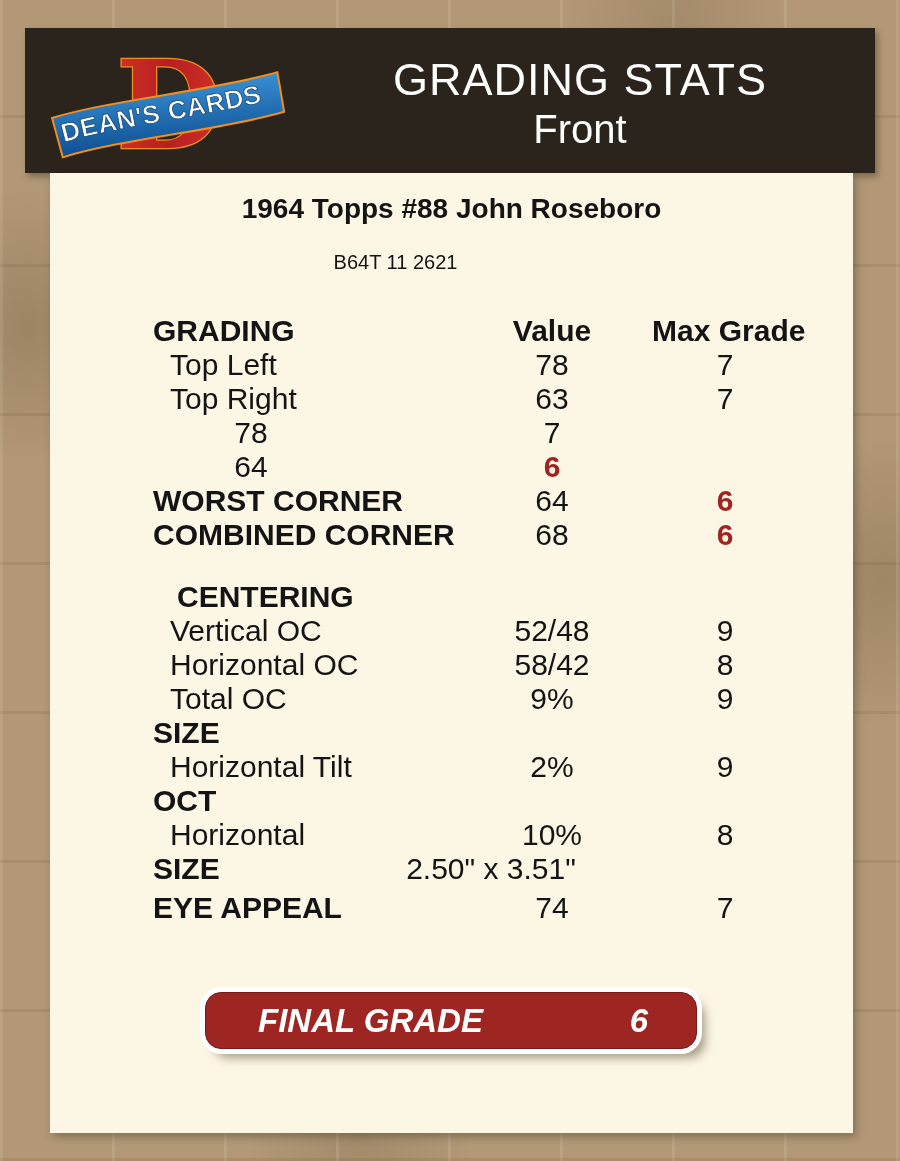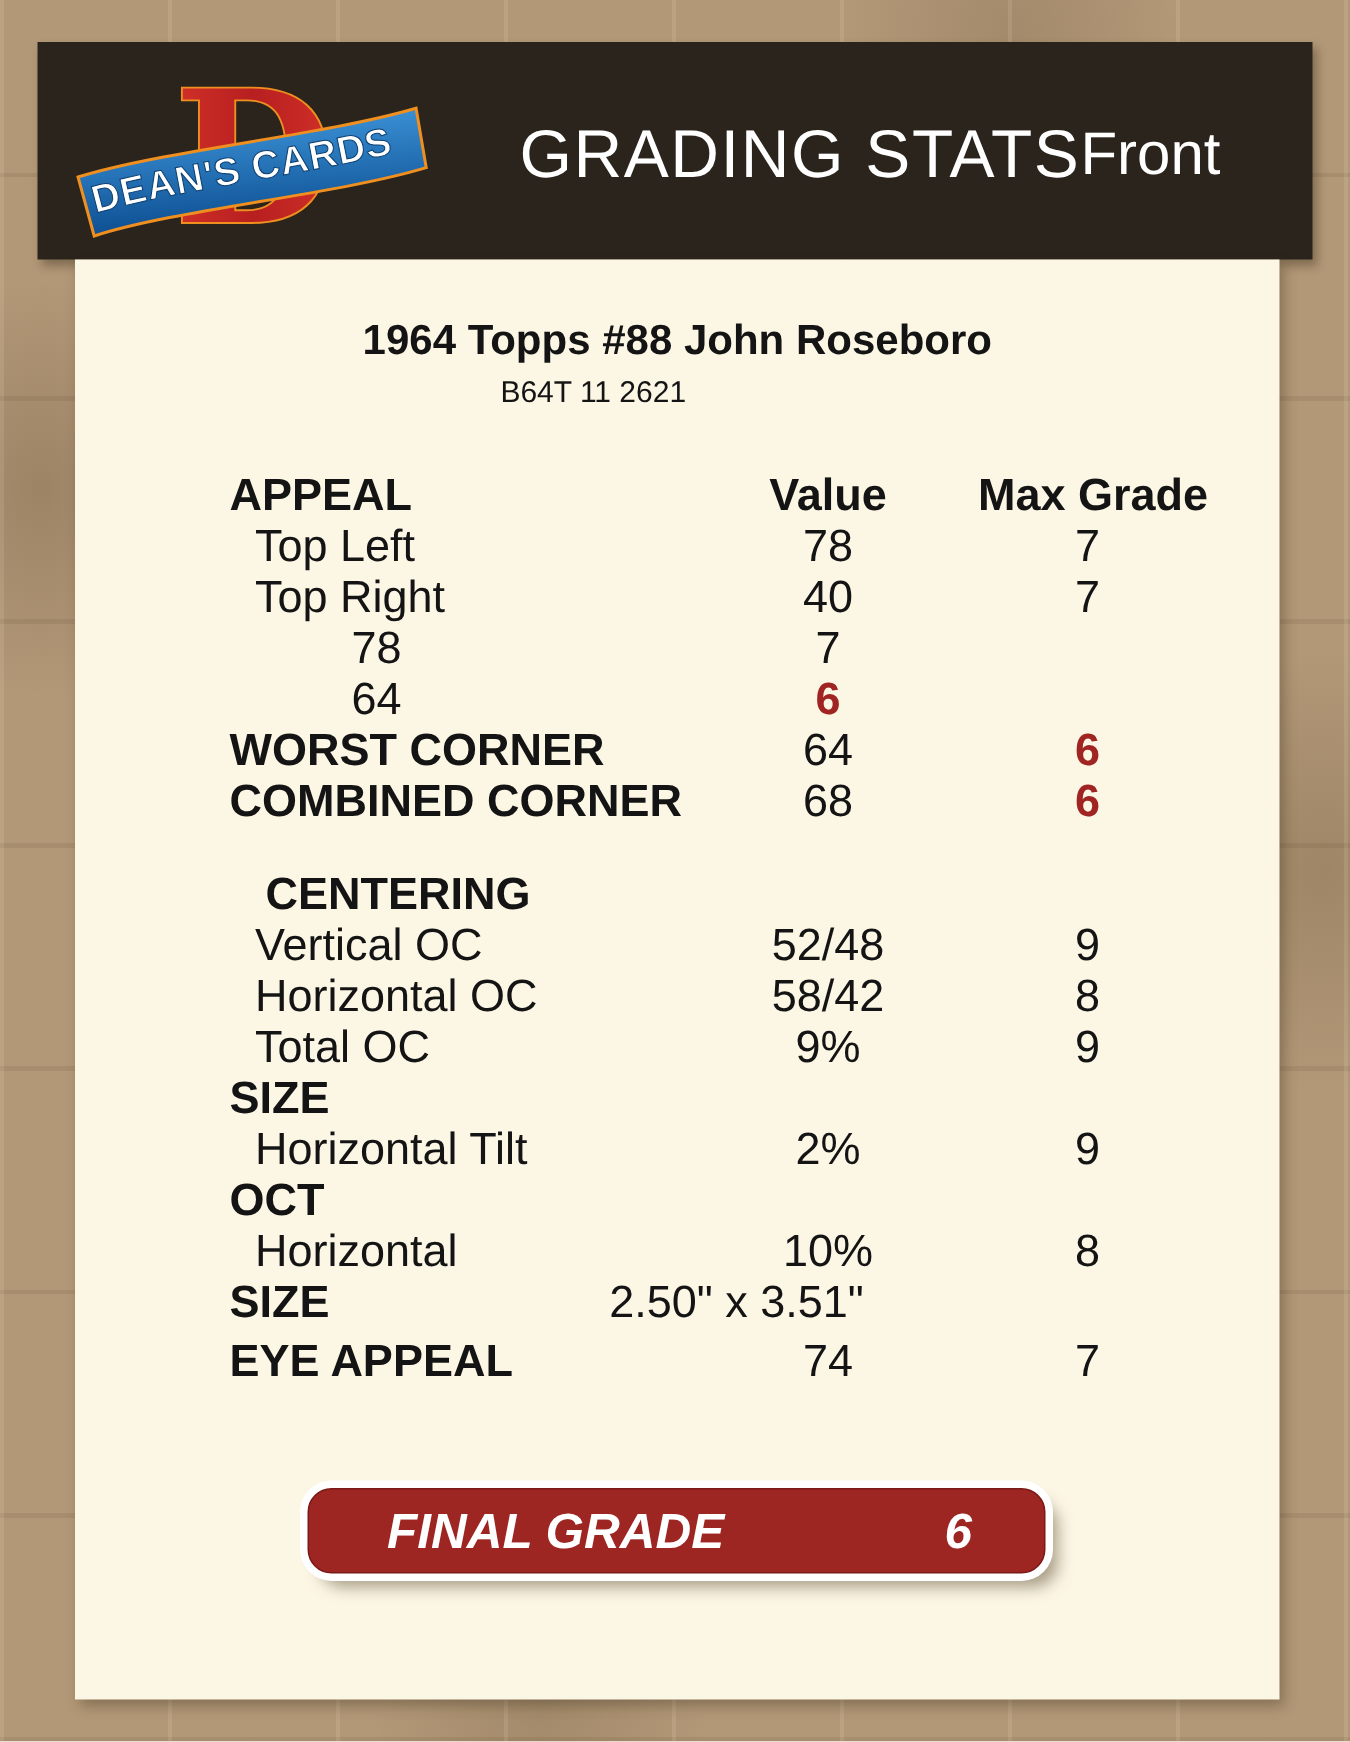--- a/index.html
+++ b/index.html
@@ -16,32 +16,32 @@
       radial-gradient(160px 190px at 75% 2%, rgba(85,65,40,0.16), rgba(85,65,40,0) 70%);
   }
   
   #header-bar{
     position:absolute; left:25px; top:28px; width:850px; height:145px;
     background:#2b241c; box-shadow:3px 4px 6px rgba(55,42,24,0.40);
   }
   #logo{ position:absolute; left:22px; top:8px; width:240px; height:130px; }
   #header-titles{
     position:absolute; left:300px; right:40px; top:0; height:145px;
-    display:flex; justify-content:center; align-items:center;
+    display:flex; flex-direction:column; justify-content:center; align-items:center;
     color:#ffffff; text-align:center; padding-top:2px;
   }
   #header-title{ font-size:45px; line-height:52px; letter-spacing:1px; }
   #header-subtitle{ font-size:40px; line-height:46px; }
   
   #panel{
     position:absolute; left:50px; top:173px; width:803px; height:960px;
     background:#fcf6e5; box-shadow:3px 4px 8px rgba(55,42,24,0.35);
   }
   #card-title{
-    position:absolute; left:50px; top:210px; width:803px; height:34px;
+    position:absolute; left:50px; top:192px; width:803px; height:34px;
     text-align:center; font-weight:bold; font-size:28px; line-height:34px;
   }
   #card-code{
     position:absolute; left:50px; top:246px; width:691px; height:32px;
     text-align:center; font-size:20px; line-height:32px;
   }
   
   #stats-table{ position:absolute; left:50px; top:314px; width:760px; }
   .row{
     display:grid; grid-template-columns:402px 200px 146px;
@@ -97,33 +97,33 @@
     </div>
   </div>
 
   <div id="panel"></div>
 
   <div id="card-title">1964 Topps #88 John Roseboro</div>
   <div id="card-code">B64T 11 2621</div>
 
   <div id="stats-table">
     <div class="row header-row">
-      <div class="label">APPEAL</div>
+      <div class="label">GRADING</div>
       <div class="val">Value</div>
       <div class="grade">Max Grade</div>
     </div>
     <div>
         <div class="row indent">
           <div class="label">Top Left</div>
           <div class="val">78</div>
           <div class="grade">7</div>
         </div>
         <div class="row indent">
           <div class="label">Top Right</div>
-          <div class="val">40</div>
+          <div class="val">63</div>
           <div class="grade">7</div>
         </div>
         <div class="row indent">
           <div class="val">78</div>
           <div class="grade">7</div>
         </div>
         <div class="row indent">
           <div class="val">64</div>
           <div class="grade red">6</div>
         </div>

